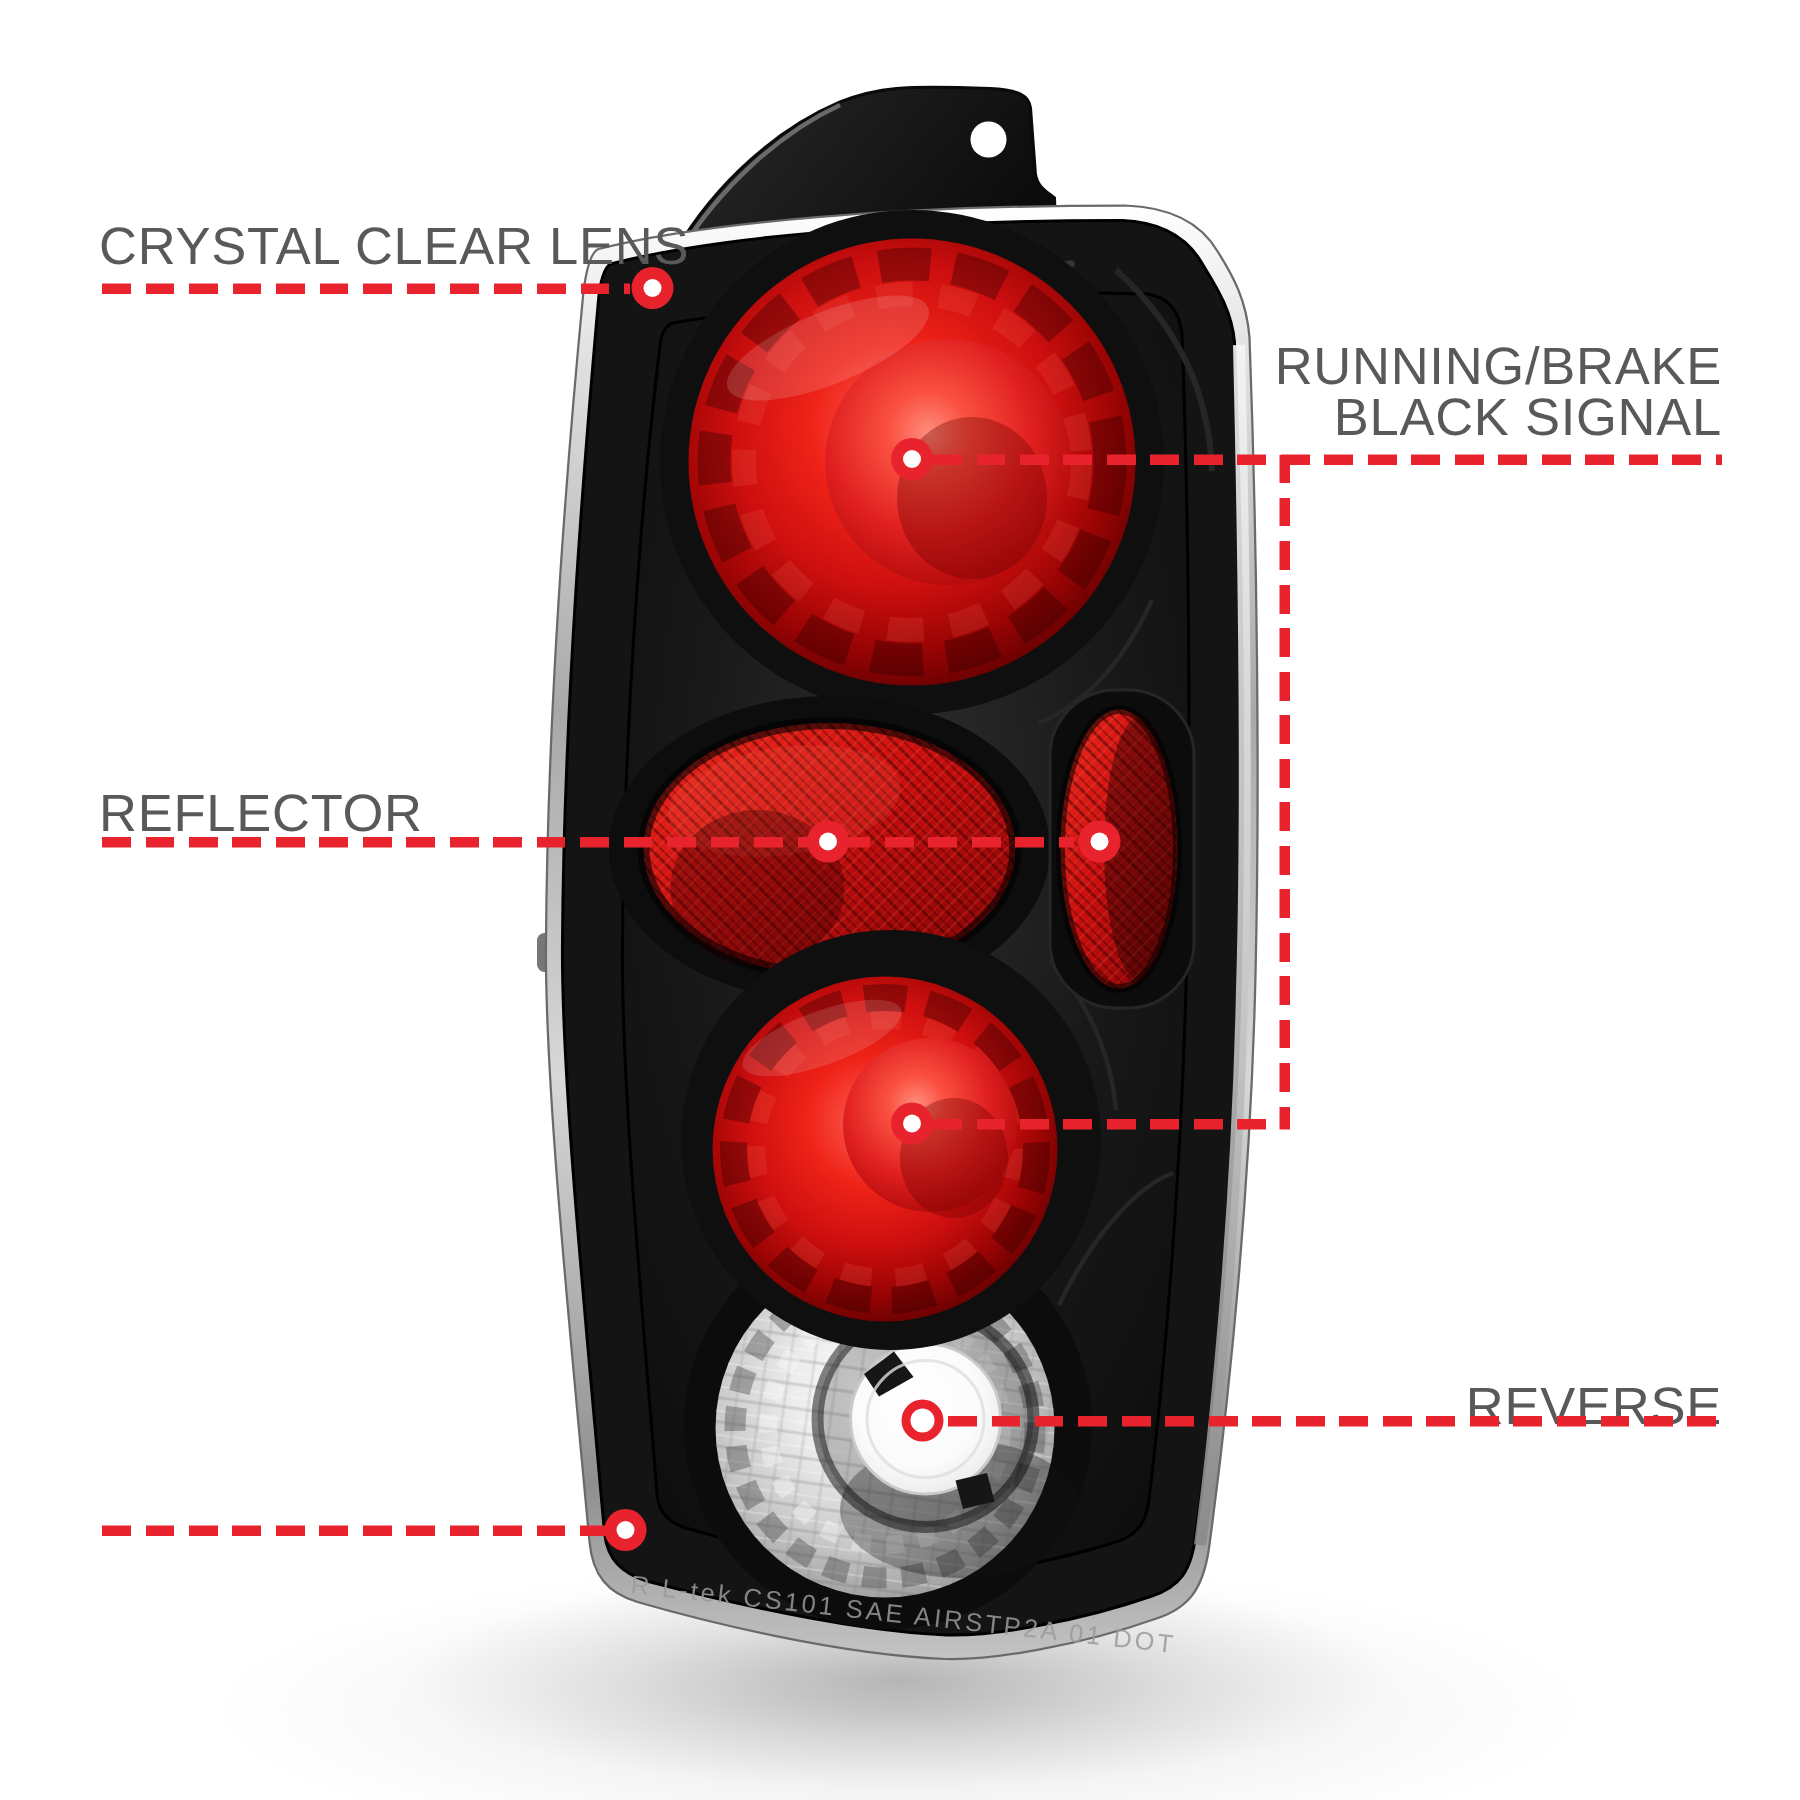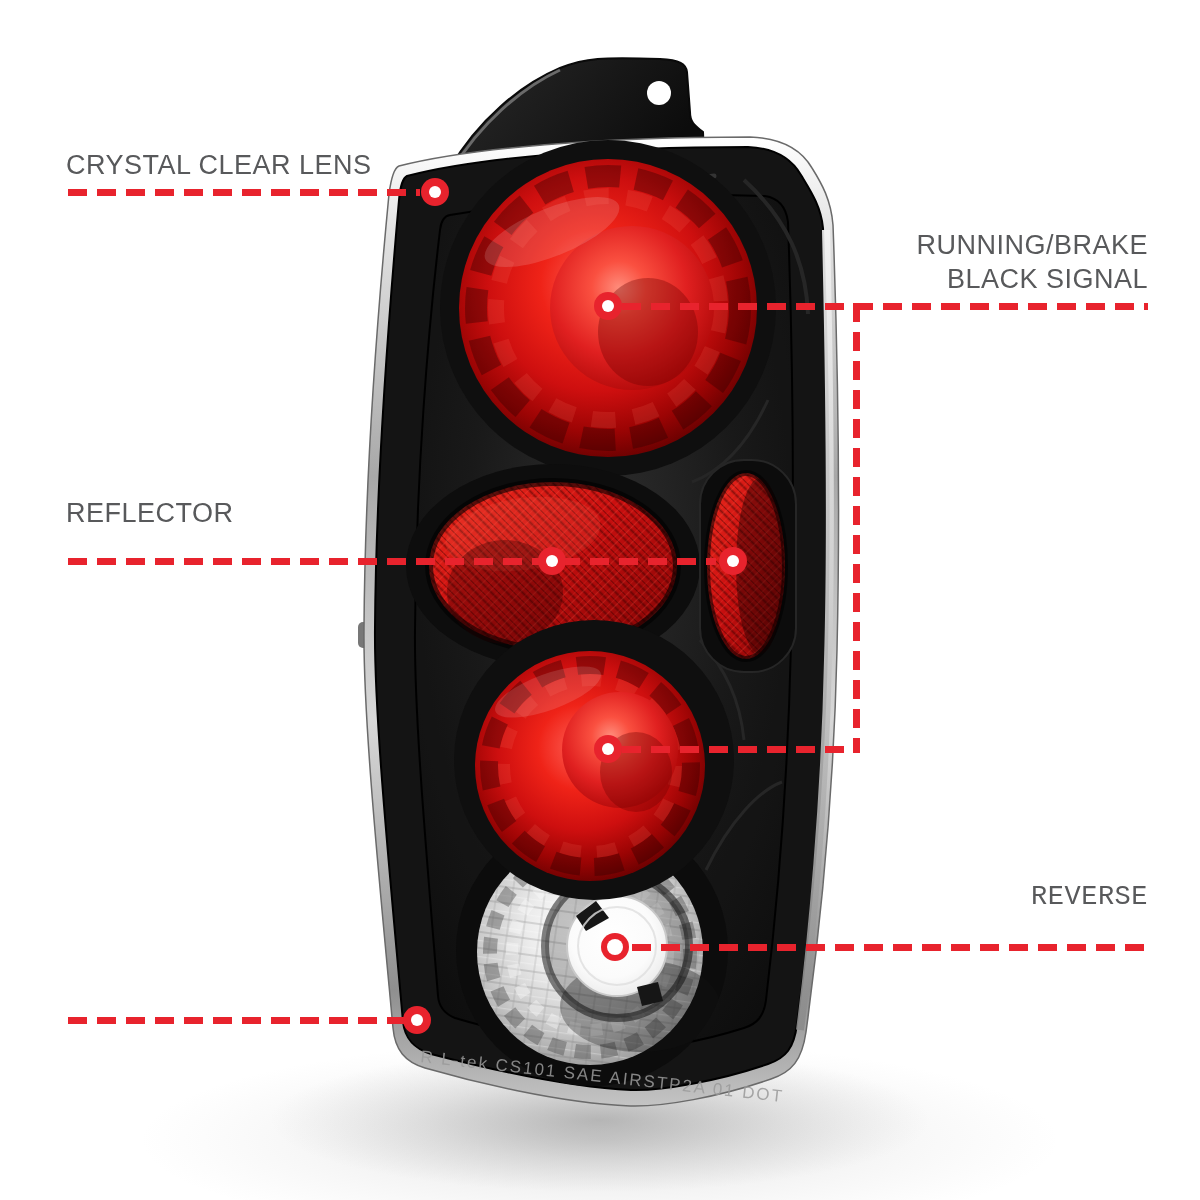--- a/index.html
+++ b/index.html
@@ -11,21 +11,21 @@
   .canvas{
     position:relative;
     width:1200px;height:1200px;
     background:var(--page-bg);
     overflow:hidden;
     font-family:"Liberation Sans", sans-serif;
   }
   .lamp-svg{position:absolute;left:0;top:0;}
   .callout-label{
     position:absolute;
-    font-size:27px;
+    font-size:35px;
     line-height:34px;
     letter-spacing:.5px;
     color:var(--label-gray);
     white-space:nowrap;
   }
   .align-right{text-align:right;}
   .dash-h{
     position:absolute;height:7px;
     background:repeating-linear-gradient(90deg,var(--accent-red) 0 19px,transparent 19px 29px);
   }
@@ -261,25 +261,25 @@
   <div class="callout-label align-right" style="right:52px;top:228px;">
     <div>RUNNING/BRAKE</div>
     <div>BLACK SIGNAL</div>
   </div>
   <div class="dash-h" style="left:622px;top:303px;width:526px;"></div>
   <div class="dash-v" style="left:853px;top:303px;height:450px;"></div>
   <div class="dash-h" style="left:622px;top:746px;width:232px;"></div>
   <div class="dot" style="left:594px;top:292px;"></div>
   <div class="dot" style="left:594px;top:735px;"></div>
 
-  <div class="callout-label" style="left:66px;top:496px;">REFLECTOR</div>
+  <div class="callout-label" style="left:66px;top:526px;">REFLECTOR</div>
   <div class="dash-h" style="left:68px;top:558px;width:648px;"></div>
   <div class="dot" style="left:538px;top:547px;"></div>
   <div class="dot" style="left:719px;top:547px;"></div>
 
-  <div class="callout-label align-right" style="right:52px;top:880px;font-family:Liberation Mono, monospace;">REVERSE</div>
+  <div class="callout-label align-right" style="right:52px;top:921px;">REVERSE</div>
   <div class="dash-h" style="left:632px;top:944px;width:516px;"></div>
   <div class="dot ring" style="left:601px;top:933px;"></div>
 
   <div class="dash-h" style="left:68px;top:1017px;width:336px;"></div>
   <div class="dot" style="left:403px;top:1006px;"></div>
 
 </div>
 
 </body></html>

